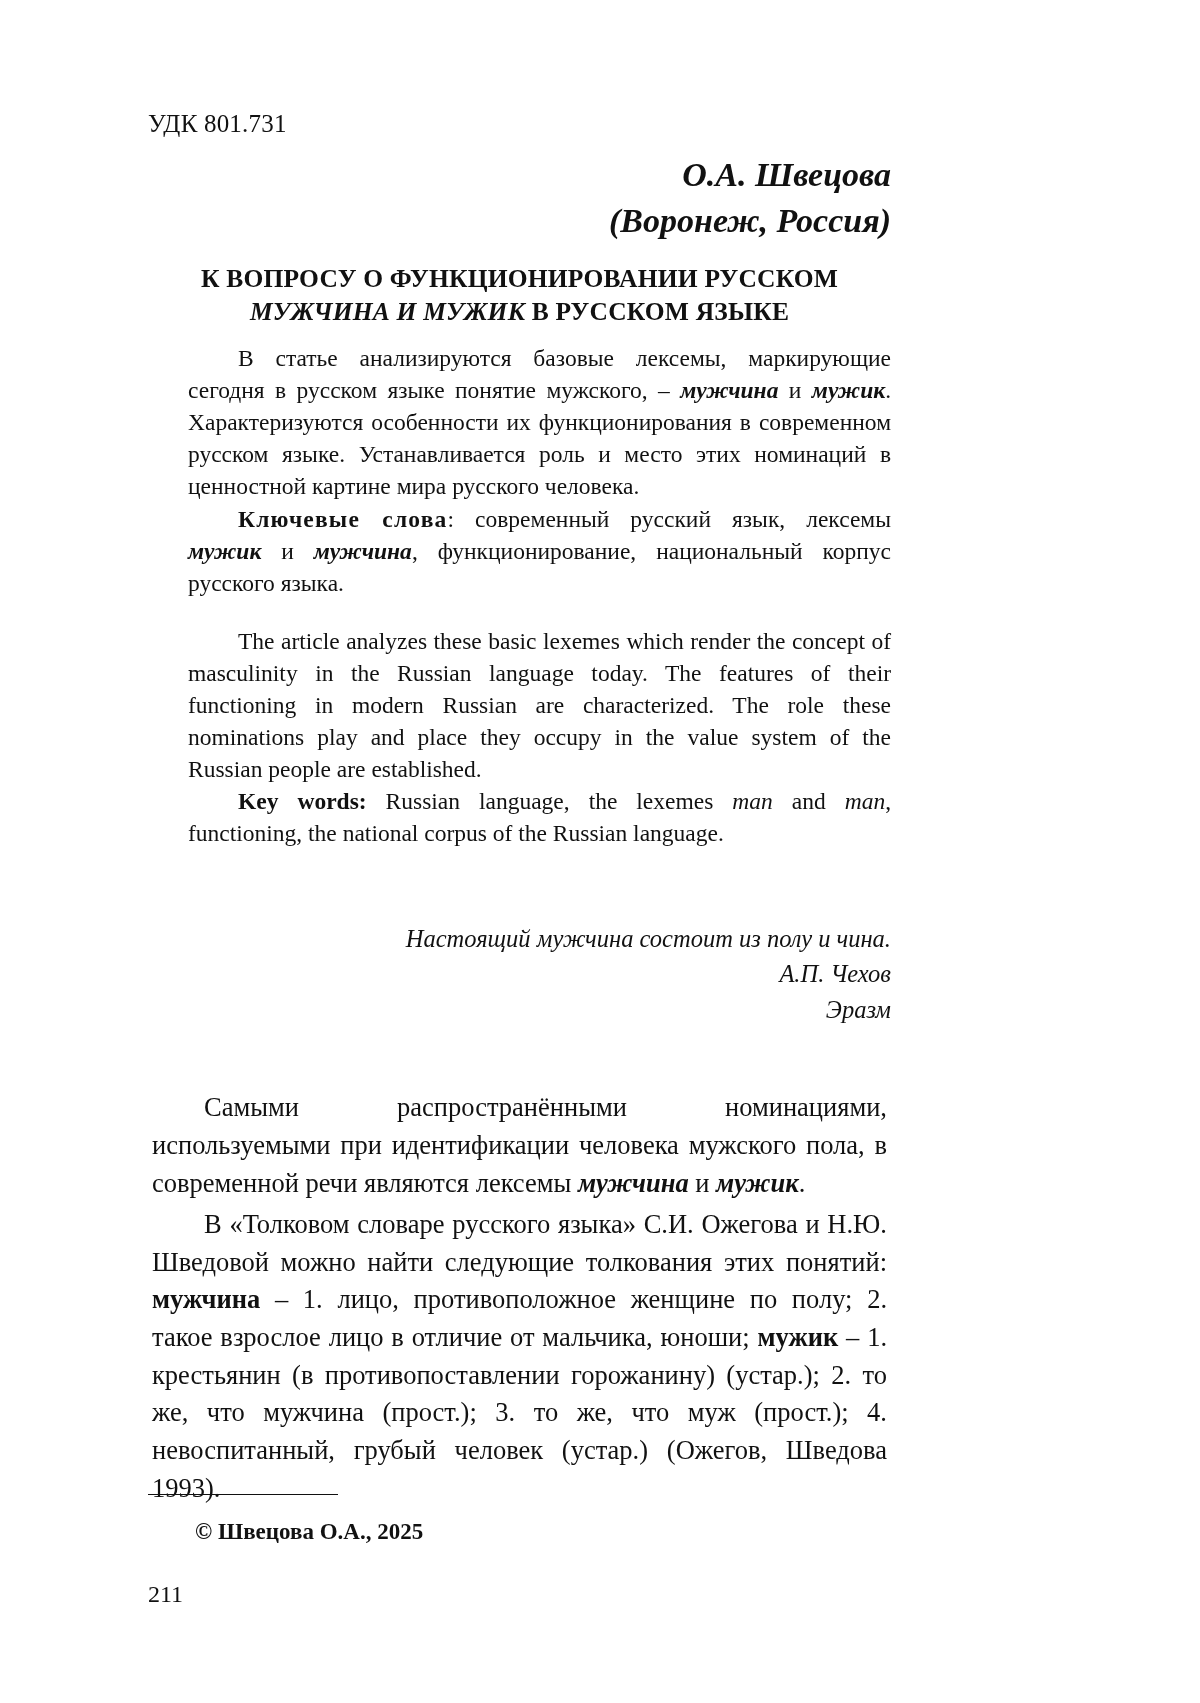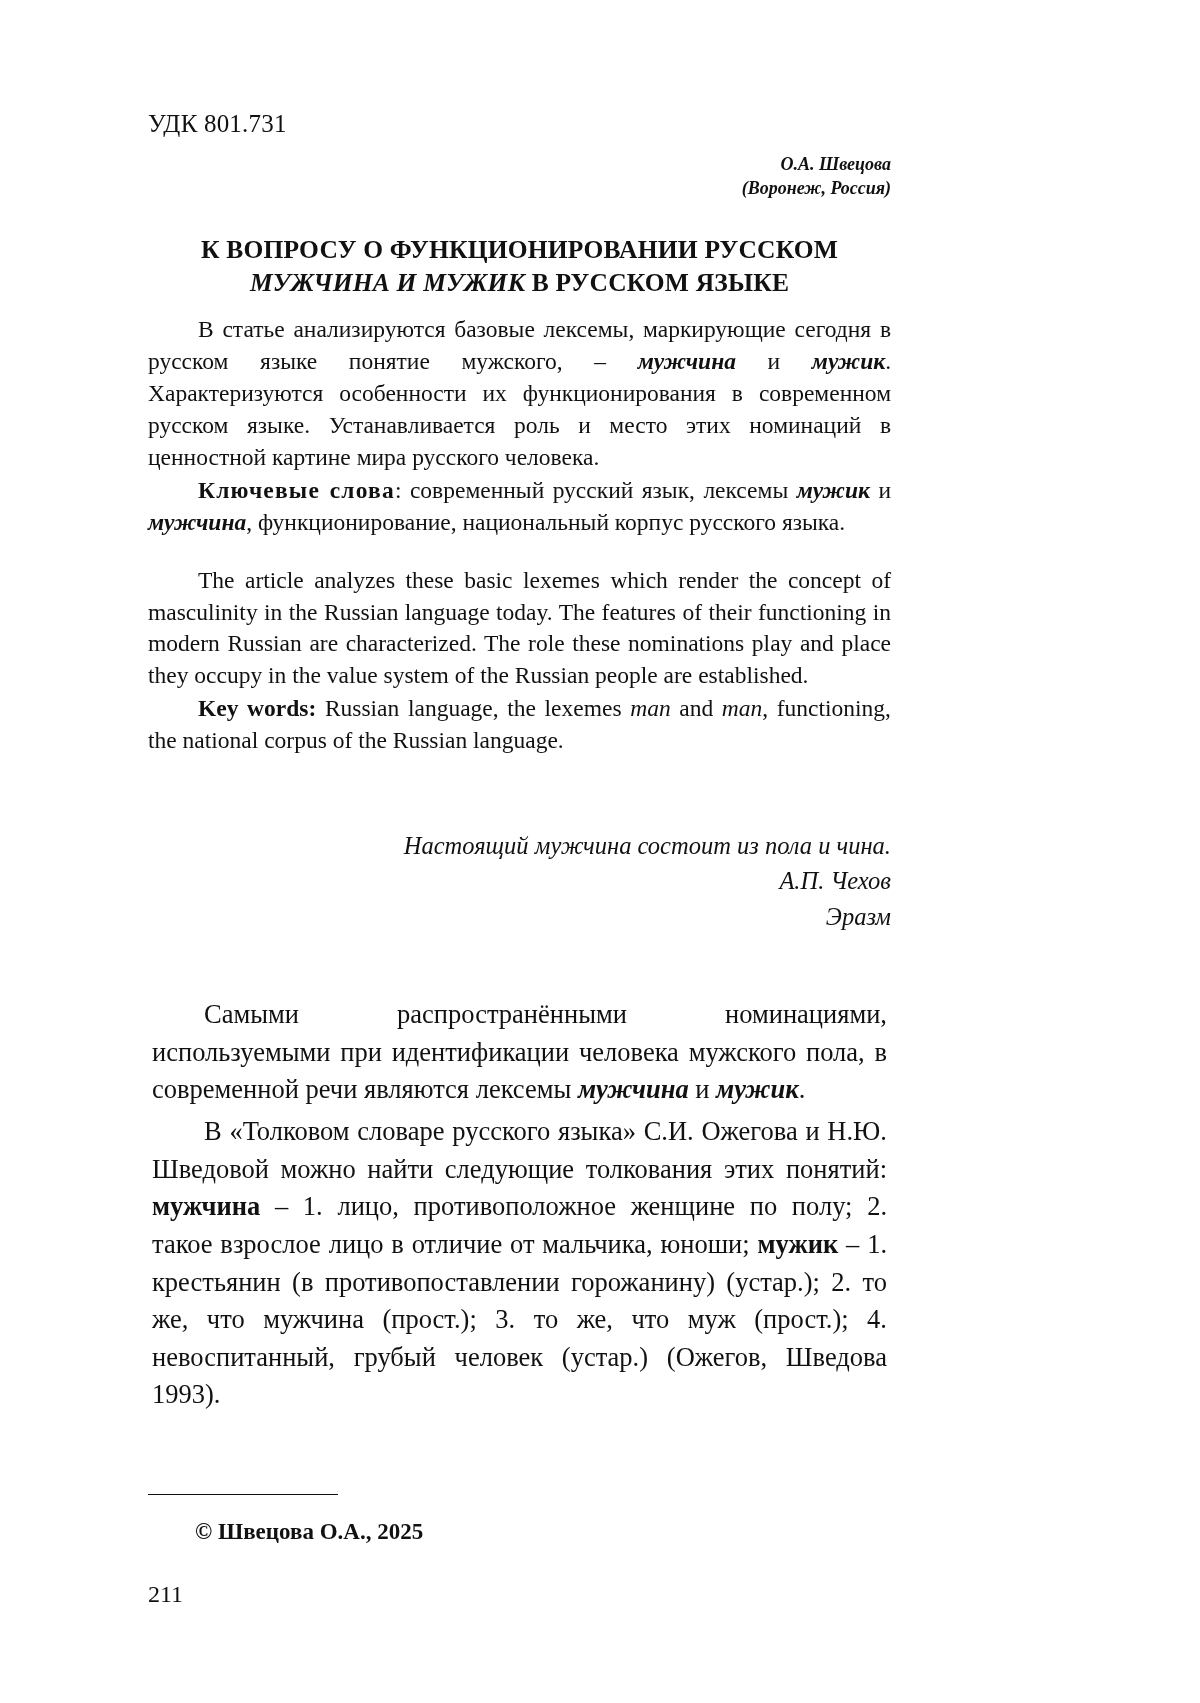--- a/index.html
+++ b/index.html
@@ -25,40 +25,41 @@
   }
   .udk {
     font-size: 25px;
     letter-spacing: 0.2px;
     margin: 0 0 14px 0;
   }
   .author-block {
     text-align: right;
     font-style: italic;
     font-weight: bold;
-    font-size: 18px;
+    font-size: 34px;
     line-height: 1.35;
-    margin-bottom: 32px;
+    margin-bottom: 18px;
   }
   .title {
     text-align: center;
     font-weight: bold;
     font-size: 25.5px;
     line-height: 1.32;
     letter-spacing: 0.2px;
     margin: 0 0 14px 0;
   }
   .title .ital {
     font-style: italic;
   }
   .abstract {
     font-size: 23.5px;
     line-height: 1.36;
     text-align: justify;
     text-justify: inter-word;
+    margin-left: 40px;
   }
   .abstract p {
     margin: 0;
     text-indent: 50px;
   }
   .abstract p + p {
     margin-top: 1px;
   }
   .gap-block {
     height: 26px;
@@ -132,21 +133,21 @@
   </div>
 
   <div class="gap-block"></div>
 
   <div class="abstract">
     <p>The article analyzes these basic lexemes which render the concept of masculinity in the Russian language today. The features of their functioning in modern Russian are characterized. The role these nominations play and place they occupy in the value system of the Russian people are established.</p>
     <p><span class="b">Key words:</span><span> Russian language, the lexemes </span><span class="i">man</span><span> and </span><span class="i">man</span><span>, functioning, the national corpus of the Russian language.</span></p>
   </div>
 
   <div class="epigraph">
-    <div>Настоящий мужчина состоит из пола и чина.</div>
+    <div>Настоящий мужчина состоит из полу и чина.</div>
     <div class="src">А.П. Чехов</div>
     <div class="src">Эразм</div>
   </div>
 
   <div class="body-text">
     <p><span>Самыми распространёнными номинациями, используемыми при идентификации человека мужского пола, в современной речи являются лексемы </span><span class="bi">мужчина</span><span> и </span><span class="bi">мужик</span><span>.</span></p>
     <p><span>В «Толковом словаре русского языка» С.И. Ожегова и Н.Ю. Шведовой можно найти следующие толкования этих понятий: </span><span class="b">мужчина</span><span> – 1. лицо, противоположное женщине по полу; 2. такое взрослое лицо в отличие от мальчика, юноши; </span><span class="b">мужик</span><span> – 1. крестьянин (в противопоставлении горожанину) (устар.); 2. то же, что мужчина (прост.); 3. то же, что муж (прост.); 4. невоспитанный, грубый человек (устар.) (Ожегов, Шведова 1993).</span></p>
   </div>
 
   <div class="footnote-rule"></div>

